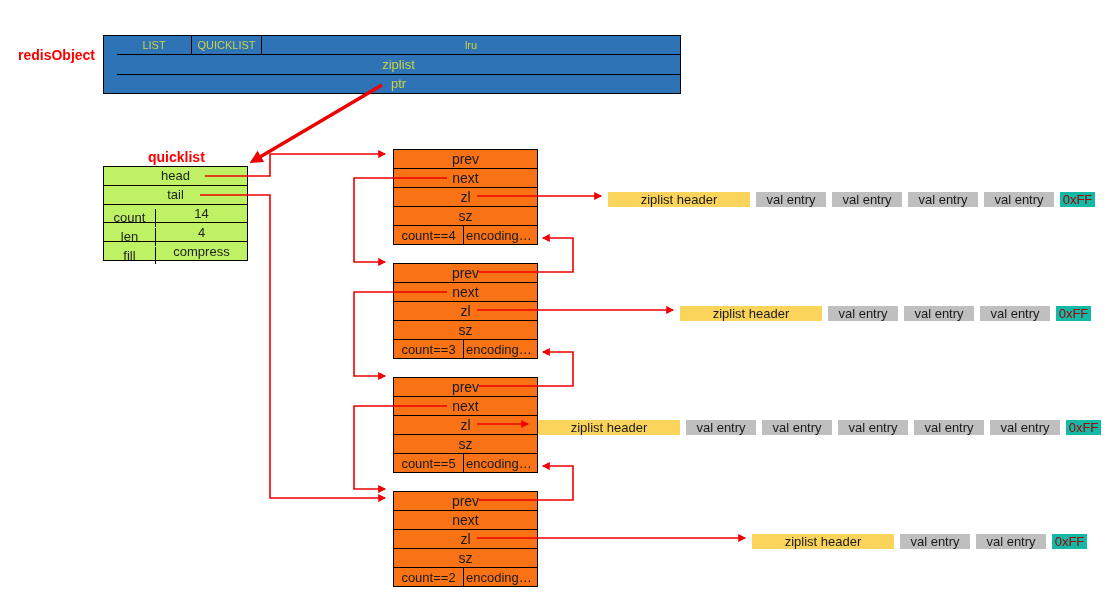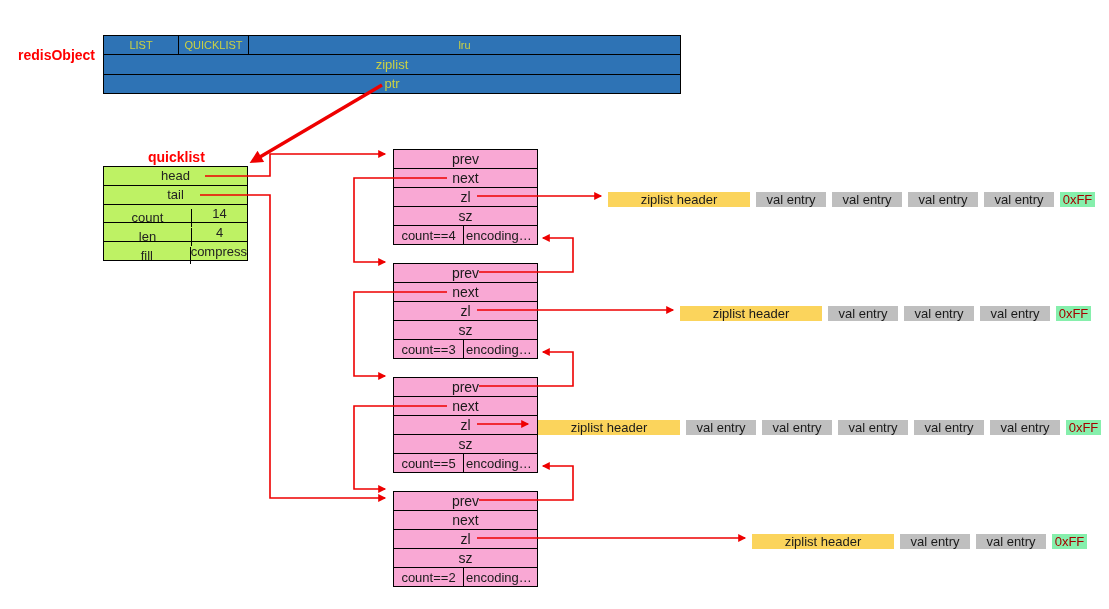--- a/index.html
+++ b/index.html
@@ -9,44 +9,44 @@
   }
   .lbl{position:absolute;color:#ff0000;font-weight:bold;font-size:14px;line-height:14px;}
 
   
   .tbl{position:absolute;display:flex;flex-direction:column;border:1px solid #000;box-sizing:border-box;}
   .tbl .r{flex:1;display:flex;align-items:center;justify-content:center;border-bottom:1px solid #000;box-sizing:border-box;min-height:0;}
   .tbl .r:last-child{border-bottom:none;}
 
   
   .blue{background:#2E73B5;color:#CCD243;}
-  .blue .r{font-size:13px;}
+  .blue .r{font-size:13px;margin-left:13px;}
   .blue .hdrcell{display:flex;align-items:center;justify-content:center;height:100%;box-sizing:border-box;font-size:11px;}
   .blue .hdrcell.b{border-right:1px solid #000;}
 
   
   .orange{background:#bef264;color:#222;}
   .orange .r{font-size:13px;}
   .split{justify-content:flex-start;padding:0;}
   .cL{display:flex;align-items:center;justify-content:center;height:100%;border-right:1px solid #000;box-sizing:border-box;}
   .cR{flex:1;display:flex;align-items:center;justify-content:center;height:100%;box-sizing:border-box;}
-  .orange .cL{width:88px;margin-top:9px;}
-
-  
-  .node{background:#f9a8d4;color:#1a1a1a;}
+  .orange .cL{width:52px;margin-top:9px;}
+
+  
+  .node{background:#f97316;color:#1a1a1a;}
   .node .r{font-size:14px;}
   .node .cL{width:70px;font-size:13px;}
   .node .cR{font-size:13px;justify-content:flex-start;padding-left:2px;}
 
   
   .zrow{position:absolute;height:22px;display:flex;align-items:flex-end;font-size:13px;}
   .zhead{width:142px;background:#FBD45C;display:flex;align-items:center;justify-content:center;}
   .zval{width:70px;background:#BFBFBF;display:flex;align-items:center;justify-content:center;}
   .zdiv{width:2px;background:#303030;margin:0 2px;}
-  .zend{width:35px;background:#86efac;color:#A50000;display:flex;align-items:center;justify-content:center;font-size:13px;}
+  .zend{width:35px;background:#14b8a6;color:#A50000;display:flex;align-items:center;justify-content:center;font-size:13px;}
 
   .arrows{position:absolute;left:0;top:0;pointer-events:none;z-index:5;}
 </style>
 </head>
 <body>
 
 <div class="stage">
 
   <div class="lbl" style="left:18px;top:48px;">redisObject</div>
   <div class="tbl blue" style="left:103px;top:35px;width:578px;height:59px;">

